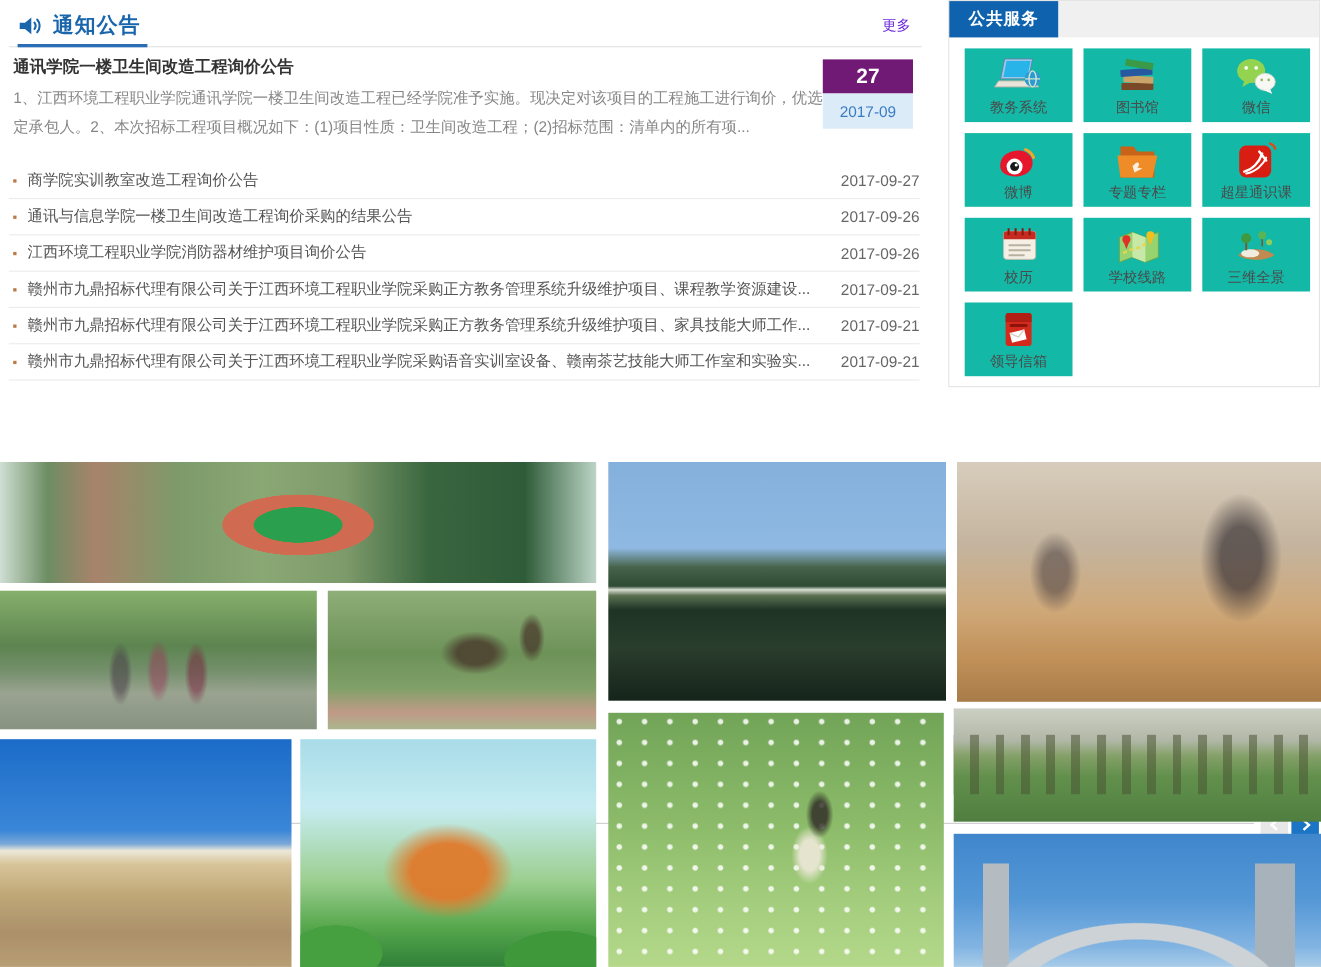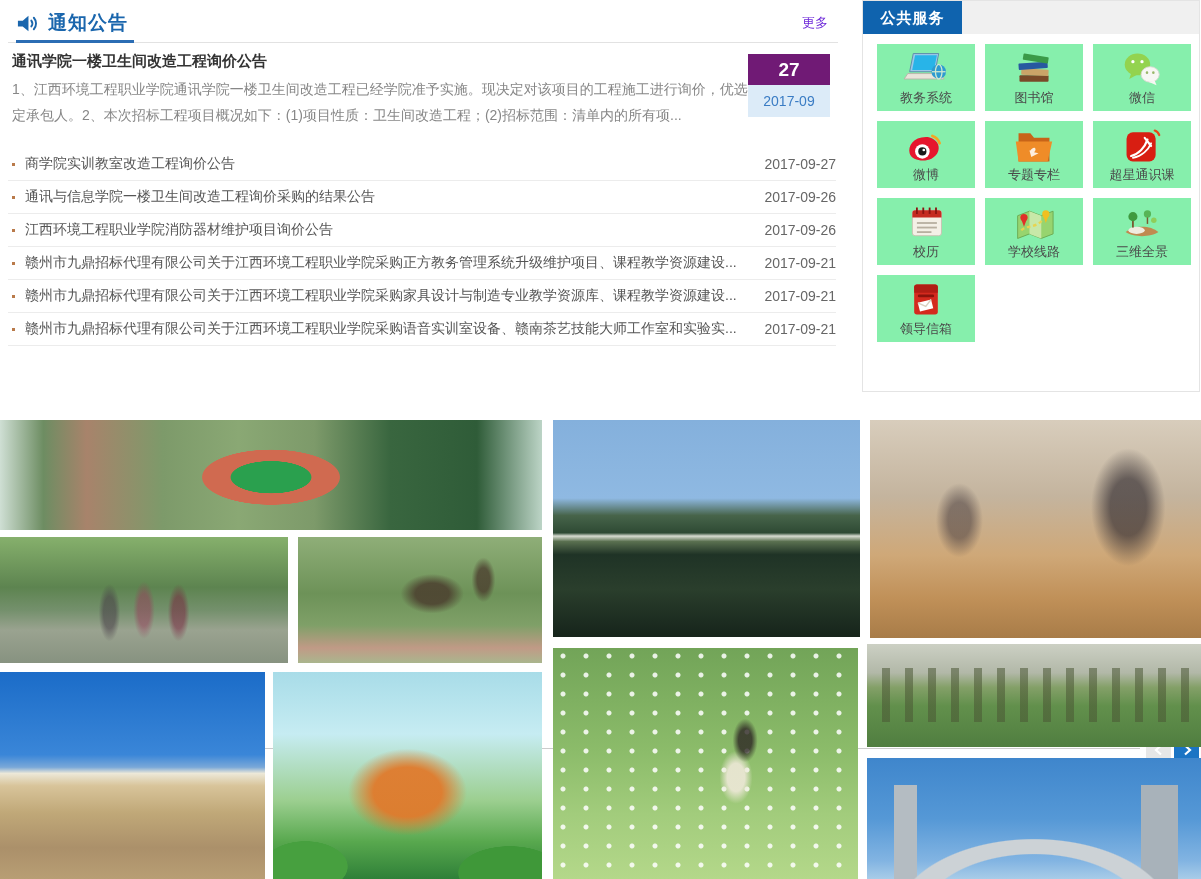--- a/index.html
+++ b/index.html
@@ -20,25 +20,25 @@
   .date-badge .day{background:#701a75;color:#fff;font-size:19px;font-weight:bold;line-height:31px;height:31px;}
   .date-badge .month{background:#dcebf8;color:#3a7cc4;font-size:14px;line-height:32px;height:32px;}
 
   .notice-list{position:absolute;left:8px;top:148px;width:828px;}
   .notice-row{display:flex;align-items:center;height:32px;border-bottom:1px solid #ececec;cursor:pointer;}
   .notice-row .bullet{width:3px;height:3px;background:#b97a4a;margin:0 10px 0 4px;flex:0 0 auto;}
   .notice-row .nr-title{flex:1;font-size:14px;color:#555;white-space:nowrap;overflow:hidden;text-overflow:ellipsis;}
   .notice-row .nr-date{flex:0 0 auto;font-size:14px;color:#666;margin-left:14px;}
 
   
-  #services{position:absolute;left:862px;top:0;width:338px;height:392px;background:#fff;border:1px solid #e4e4e4;box-sizing:border-box;}
+  #services{position:absolute;left:862px;top:0;width:338px;height:352px;background:#fff;border:1px solid #e4e4e4;box-sizing:border-box;}
   .svc-headbar{position:absolute;left:0;top:0;width:100%;height:33px;background:#f0f0f0;}
   .svc-tab{position:absolute;left:0;top:0;width:99px;height:33px;background:#0f63ae;color:#fff;font-size:15px;font-weight:bold;text-align:center;line-height:33px;letter-spacing:1px;}
   .svc-grid{position:absolute;left:14px;top:43px;width:314px;display:grid;grid-template-columns:repeat(3,98px);grid-auto-rows:67px;gap:10px 10px;}
-  .svc{background:#86efac;display:flex;flex-direction:column;align-items:center;justify-content:flex-end;padding-bottom:5px;box-sizing:border-box;cursor:pointer;}
+  .svc{background:#14b8a6;display:flex;flex-direction:column;align-items:center;justify-content:flex-end;padding-bottom:5px;box-sizing:border-box;cursor:pointer;}
   .svc-ico{height:42px;display:flex;align-items:center;justify-content:center;}
   .svc-label{font-size:13px;color:#4a4a4a;line-height:16px;}
 
   
   #gallery-head{position:absolute;left:0;top:360px;width:1201px;height:55px;}
   .cam{position:absolute;left:5px;top:371px;}
   .g-title1{position:absolute;left:46px;top:374px;font-size:26px;font-weight:bold;color:#1a66ad;letter-spacing:2px;}
   .g-dot{position:absolute;left:104px;top:391px;width:9px;height:9px;border-radius:50%;background:#c80000;}
   .g-title2{position:absolute;left:118px;top:366px;font-size:33px;font-weight:bold;font-style:italic;color:#111;font-family:"DejaVu Serif","Liberation Serif",serif;letter-spacing:4px;}
   .g-line{position:absolute;left:202px;top:388px;width:938px;height:0;border-top:1px solid #ccc;}
@@ -136,21 +136,21 @@
         <span class="nr-title">江西环境工程职业学院消防器材维护项目询价公告</span>
         <span class="nr-date">2017-09-26</span>
       </div>
       <div class="notice-row">
         <span class="bullet"></span>
         <span class="nr-title">赣州市九鼎招标代理有限公司关于江西环境工程职业学院采购正方教务管理系统升级维护项目、课程教学资源建设...</span>
         <span class="nr-date">2017-09-21</span>
       </div>
       <div class="notice-row">
         <span class="bullet"></span>
-        <span class="nr-title">赣州市九鼎招标代理有限公司关于江西环境工程职业学院采购家具设计与制造专业教学资源库、课程教学资源建设...</span>
+        <span class="nr-title">赣州市九鼎招标代理有限公司关于江西环境工程职业学院采购正方教务管理系统升级维护项目、家具技能大师工作...</span>
         <span class="nr-date">2017-09-21</span>
       </div>
       <div class="notice-row">
         <span class="bullet"></span>
         <span class="nr-title">赣州市九鼎招标代理有限公司关于江西环境工程职业学院采购语音实训室设备、赣南茶艺技能大师工作室和实验实...</span>
         <span class="nr-date">2017-09-21</span>
       </div>
     </div>
   </div>
 

